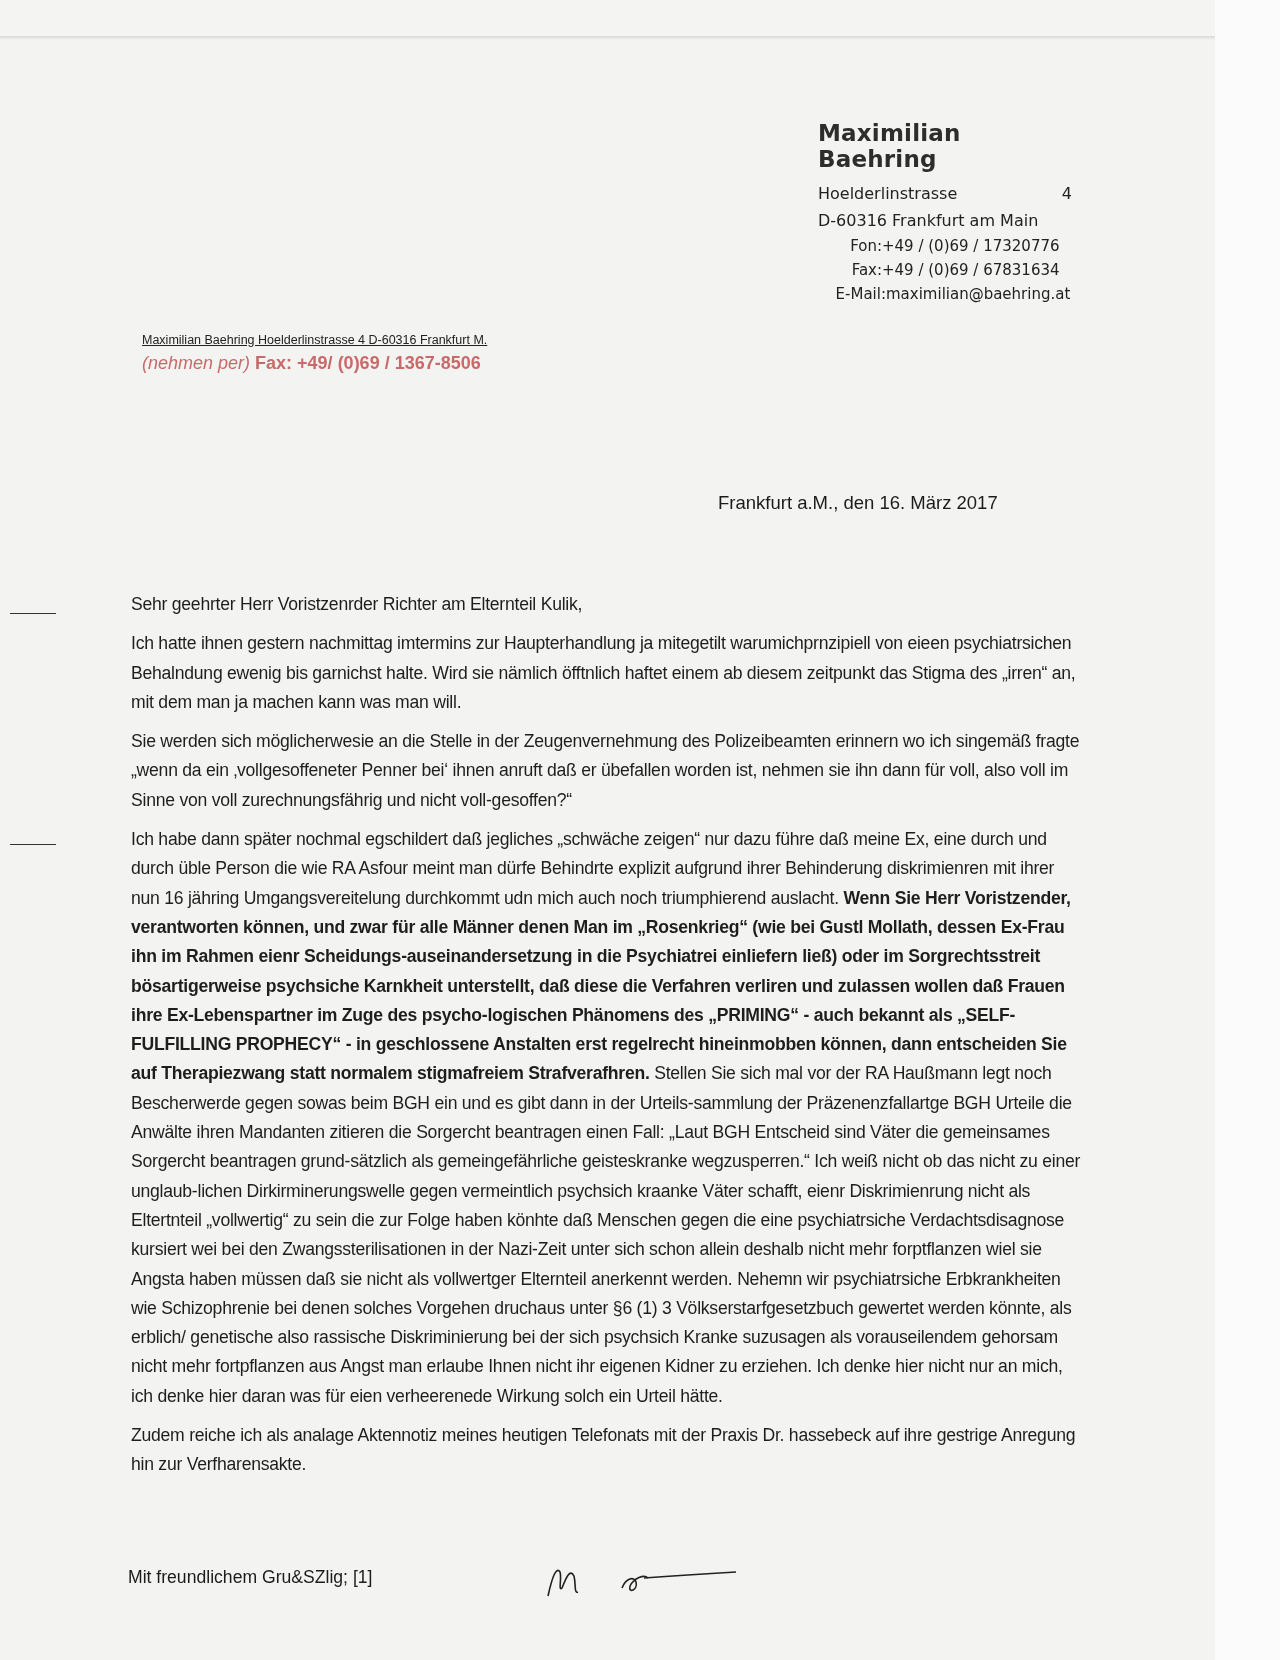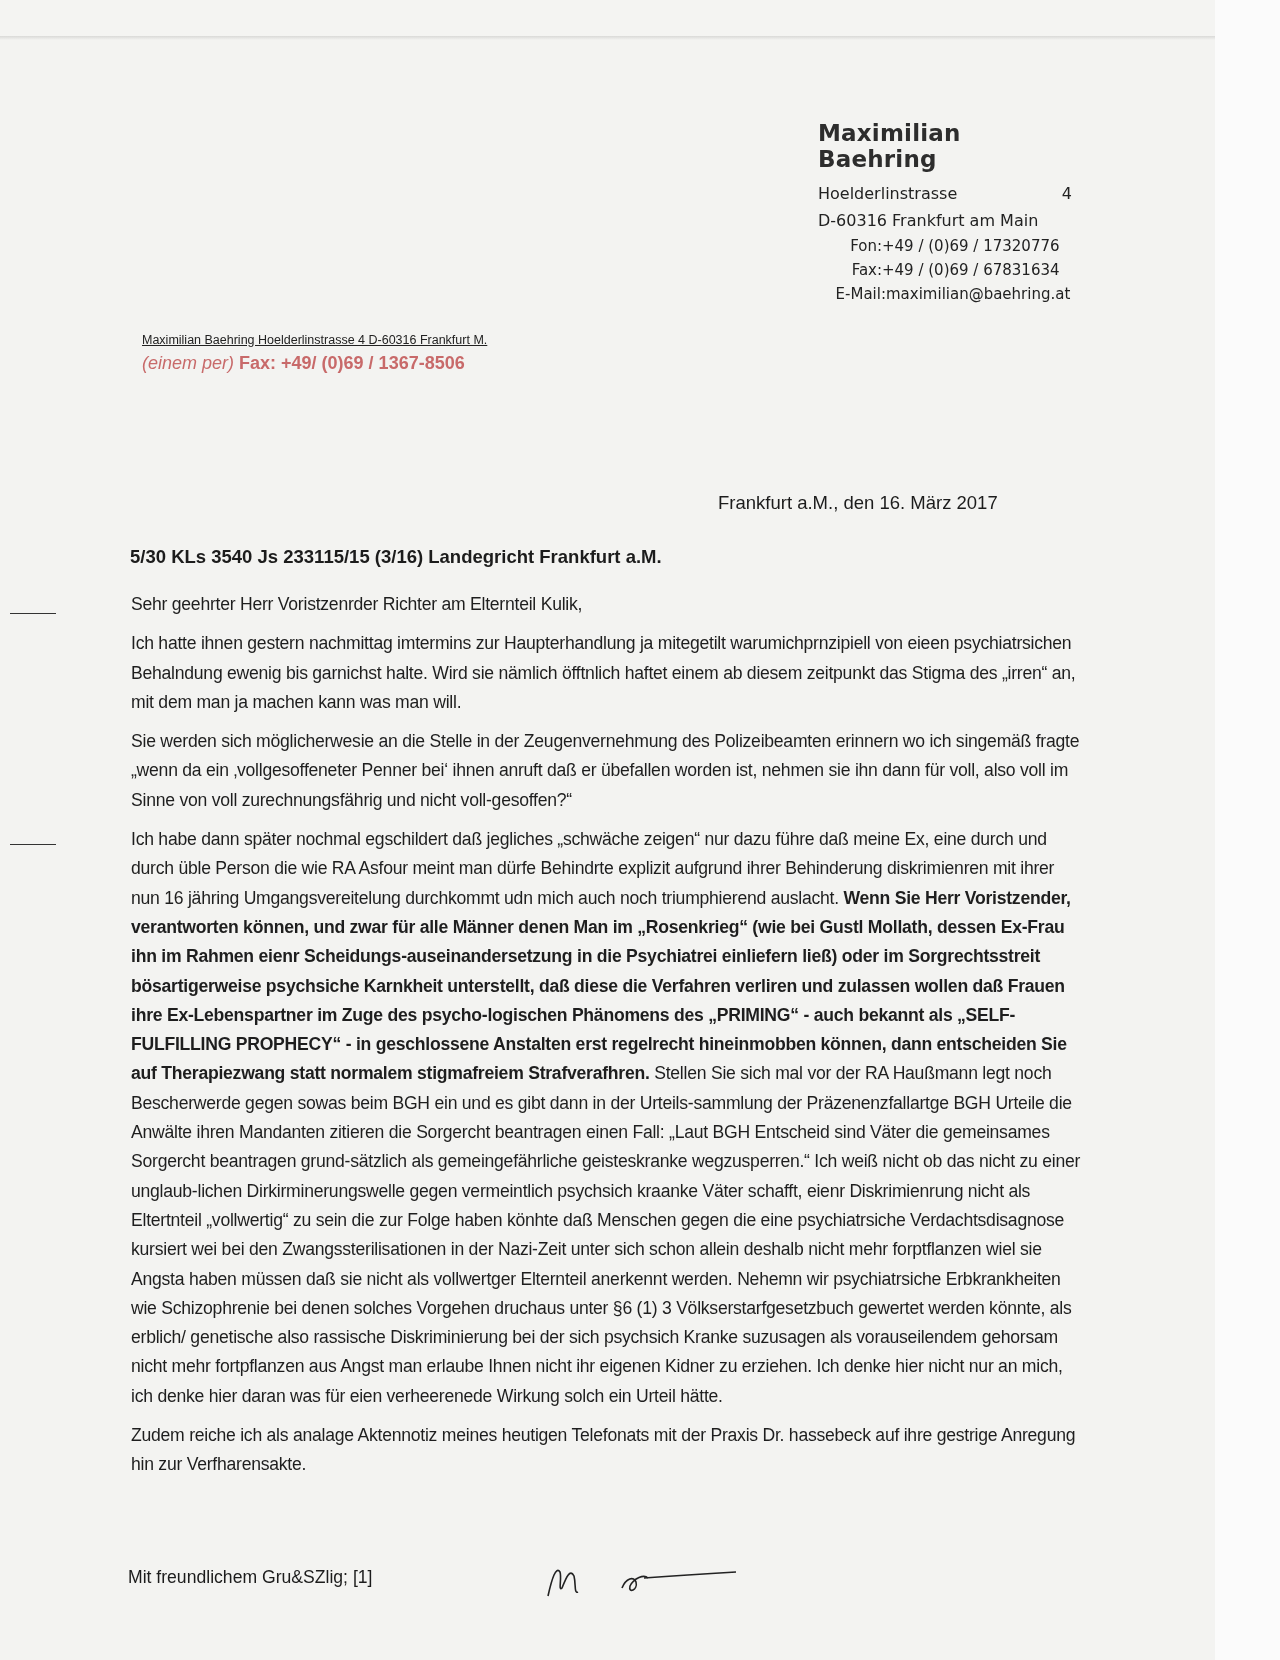--- a/index.html
+++ b/index.html
@@ -98,27 +98,26 @@
       <span>+49 / (0)69 / 67831634</span>
     </div>
     <div class="lh-row small">
       <span class="k2">E-Mail:</span>
       <span>maximilian@baehring.at</span>
     </div>
   </div>
 
   <div class="sender-line">Maximilian Baehring  Hoelderlinstrasse 4  D-60316 Frankfurt M.</div>
   <div class="fax-line">
-    <span class="it">(einem  per)</span>
+    <span class="it">(nehmen  per)</span>
     <span class="b">Fax: +49/ (0)69 / 1367-8506</span>
   </div>
 
 
   <div class="dateline">Frankfurt a.M., den 16. März 2017</div>
-  <div class="reference">5/30 KLs 3540 Js 233115/15 (3/16) Landegricht Frankfurt a.M.</div>
 
   <div class="margin-mark" style="top:577px;"></div>
   <div class="margin-mark" style="top:808px;"></div>
 
   <div class="body-text">
     <p>Sehr geehrter Herr Voristzenrder Richter am Elternteil Kulik,</p>
     <p>Ich hatte ihnen gestern nachmittag imtermins zur Haupterhandlung ja mitegetilt warumichprnzipiell von eieen psychiatrsichen Behalndung ewenig bis garnichst halte. Wird sie nämlich öfftnlich haftet einem ab diesem zeitpunkt das Stigma des „irren“ an, mit dem man ja machen kann was man will.</p>
     <p>Sie werden sich möglicherwesie an die Stelle in der Zeugenvernehmung des Polizeibeamten erinnern wo ich singemäß fragte „wenn da ein ‚vollgesoffeneter Penner bei‘ ihnen anruft daß er übefallen worden ist, nehmen sie ihn dann für voll, also voll im Sinne von voll zurechnungsfährig und nicht voll-gesoffen?“</p>
     <p><span>Ich habe dann später nochmal egschildert daß jegliches „schwäche zeigen“ nur dazu führe daß meine Ex, eine durch und durch üble Person die wie RA Asfour meint man dürfe Behindrte explizit aufgrund ihrer Behinderung diskrimienren mit ihrer nun 16 jähring Umgangsvereitelung  durchkommt udn mich auch noch triumphierend auslacht. </span><span class="strong">Wenn Sie Herr Voristzender, verantworten können, und zwar für alle Männer denen Man im „Rosenkrieg“ (wie bei Gustl Mollath, dessen Ex-Frau ihn im Rahmen eienr Scheidungs-auseinandersetzung in die Psychiatrei einliefern ließ)  oder im Sorgrechtsstreit bösartigerweise psychsiche Karnkheit unterstellt, daß diese die Verfahren verliren und zulassen wollen daß Frauen ihre Ex-Lebenspartner im Zuge des psycho-logischen Phänomens  des „PRIMING“ - auch bekannt als „SELF-FULFILLING PROPHECY“ - in geschlossene Anstalten erst regelrecht hineinmobben können, dann entscheiden Sie auf Therapiezwang  statt normalem stigmafreiem Strafverafhren.</span><span> Stellen Sie sich mal vor der RA Haußmann legt noch Bescherwerde gegen sowas beim BGH ein und es gibt dann in der Urteils-sammlung der Präzenenzfallartge BGH Urteile die Anwälte ihren Mandanten zitieren die Sorgercht beantragen einen Fall: „Laut BGH Entscheid sind Väter die gemeinsames Sorgercht beantragen grund-sätzlich als gemeingefährliche geisteskranke wegzusperren.“ Ich weiß nicht ob das nicht zu einer unglaub-lichen Dirkirminerungswelle gegen vermeintlich psychsich kraanke Väter schafft, eienr Diskrimienrung nicht als Eltertnteil „vollwertig“  zu sein die zur Folge haben könhte daß Menschen gegen die eine psychiatrsiche Verdachtsdisagnose kursiert wei bei den Zwangssterilisationen in der Nazi-Zeit unter  sich schon allein deshalb nicht mehr forptflanzen wiel sie  Angsta haben müssen daß sie nicht als vollwertger Elternteil anerkennt werden. Nehemn wir psychiatrsiche Erbkrankheiten wie Schizophrenie bei denen solches Vorgehen druchaus unter §6  (1) 3 Völkserstarfgesetzbuch gewertet werden könnte, als erblich/ genetische also rassische Diskriminierung bei der sich psychsich Kranke suzusagen als vorauseilendem gehorsam nicht mehr fortpflanzen aus Angst man erlaube Ihnen nicht ihr eigenen Kidner zu erziehen. Ich denke hier nicht nur an mich, ich denke hier daran was für eien verheerenede Wirkung solch ein Urteil hätte.</span></p>
     <p>Zudem reiche ich als analage Aktennotiz meines heutigen Telefonats mit der Praxis Dr. hassebeck auf ihre gestrige Anregung hin zur Verfharensakte.</p>

